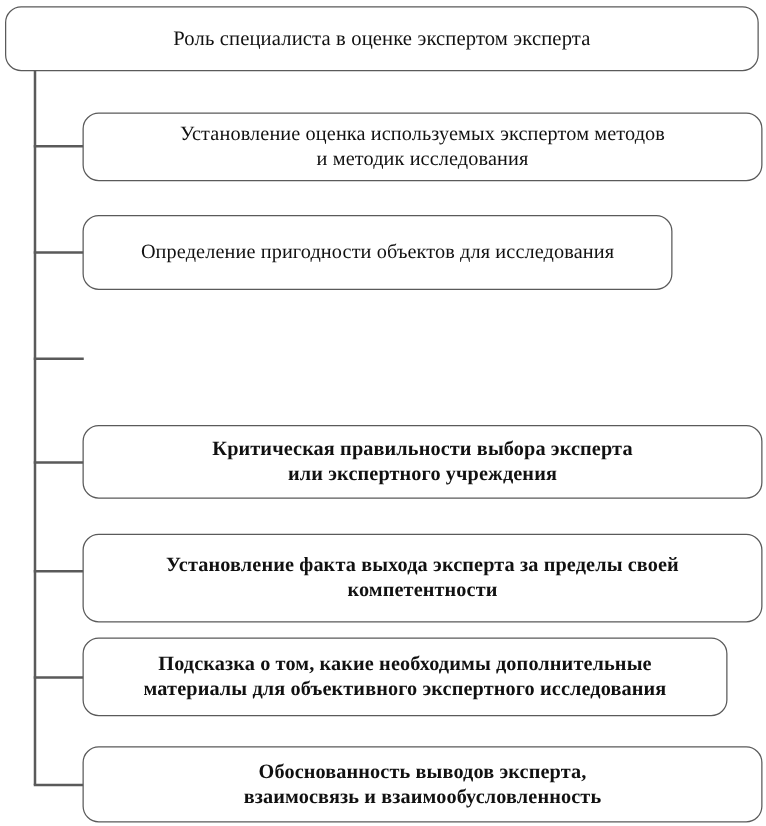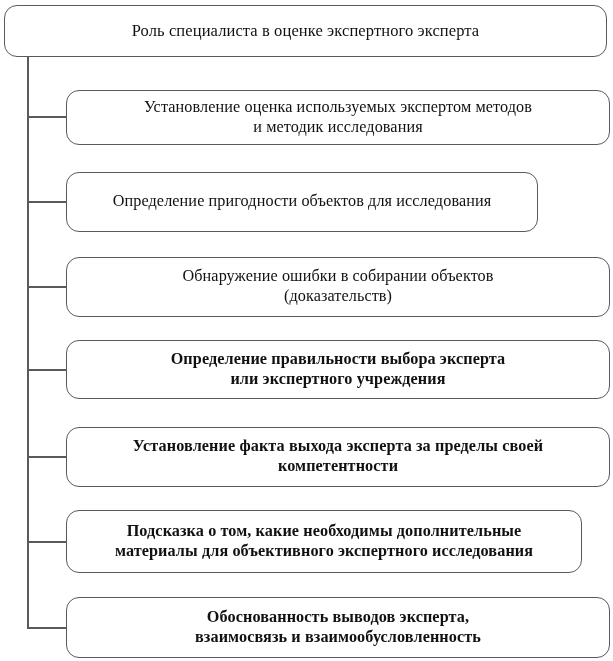--- a/index.html
+++ b/index.html
@@ -60,21 +60,21 @@
   
   .weight-semi .txt { font-weight: 600; }
   .weight-bold .txt { font-weight: 700; }
 </style>
 </head>
 <body>
 
 <div id="canvas">
 
   <div class="node root-node" style="left:4px; top:5px; width:603px; height:52px;">
-    <span class="txt">Роль специалиста в оценке экспертного эксперта</span>
+    <span class="txt">Роль специалиста в оценке экспертом эксперта</span>
   </div>
 
   <div class="trunk" style="left:27px; top:56px; height:572px;"></div>
 
   <div class="stub" style="left:27px; top:116px; width:40px;"></div>
   <div class="stub" style="left:27px; top:201px; width:40px;"></div>
   <div class="stub" style="left:27px; top:286px; width:40px;"></div>
   <div class="stub" style="left:27px; top:369px; width:40px;"></div>
   <div class="stub" style="left:27px; top:456px; width:40px;"></div>
   <div class="stub" style="left:27px; top:541px; width:40px;"></div>
@@ -82,31 +82,27 @@
 
   <div class="node child-node" style="left:66px; top:90px; width:544px; height:55px;">
     <span class="txt">Установление оценка используемых экспертом методов
 и методик исследования</span>
   </div>
 
   <div class="node child-node" style="left:66px; top:172px; width:472px; height:60px;justify-content:center;">
     <span class="txt">Определение пригодности объектов для исследования</span>
   </div>
 
-  <div class="node child-node" style="left:66px; top:257px; width:544px; height:60px;">
-    <span class="txt">Обнаружение ошибки в собирании объектов
-(доказательств)</span>
-  </div>
 
   <div class="node child-node weight-semi" style="left:66px; top:340px; width:544px; height:59px;">
-    <span class="txt">Определение правильности выбора эксперта
+    <span class="txt">Критическая правильности выбора эксперта
 или экспертного учреждения</span>
   </div>
 
-  <div class="node child-node weight-semi" style="left:66px; top:427px; width:544px; height:60px;">
+  <div class="node child-node weight-semi" style="left:66px; top:427px; width:544px; height:71px;">
     <span class="txt">Установление факта выхода эксперта за пределы своей
 компетентности</span>
   </div>
 
   <div class="node child-node weight-bold" style="left:66px; top:510px; width:516px; height:63px;">
     <span class="txt">Подсказка о том, какие необходимы дополнительные
 материалы для объективного экспертного исследования</span>
   </div>
 
   <div class="node child-node weight-bold" style="left:66px; top:597px; width:544px; height:61px;">

